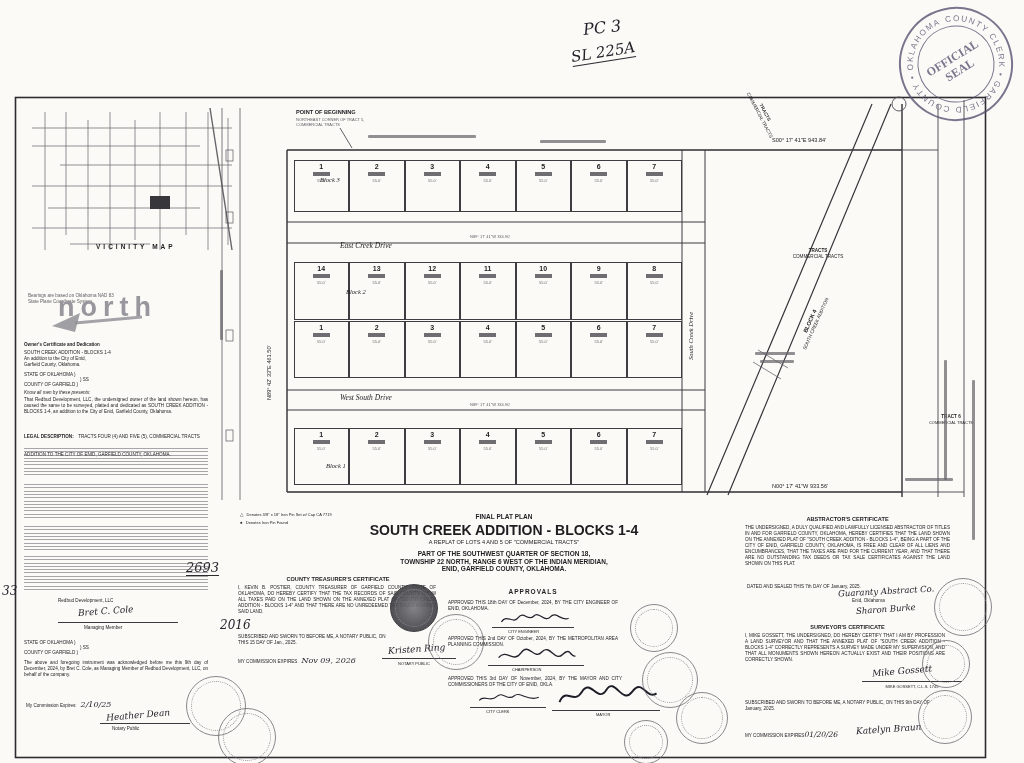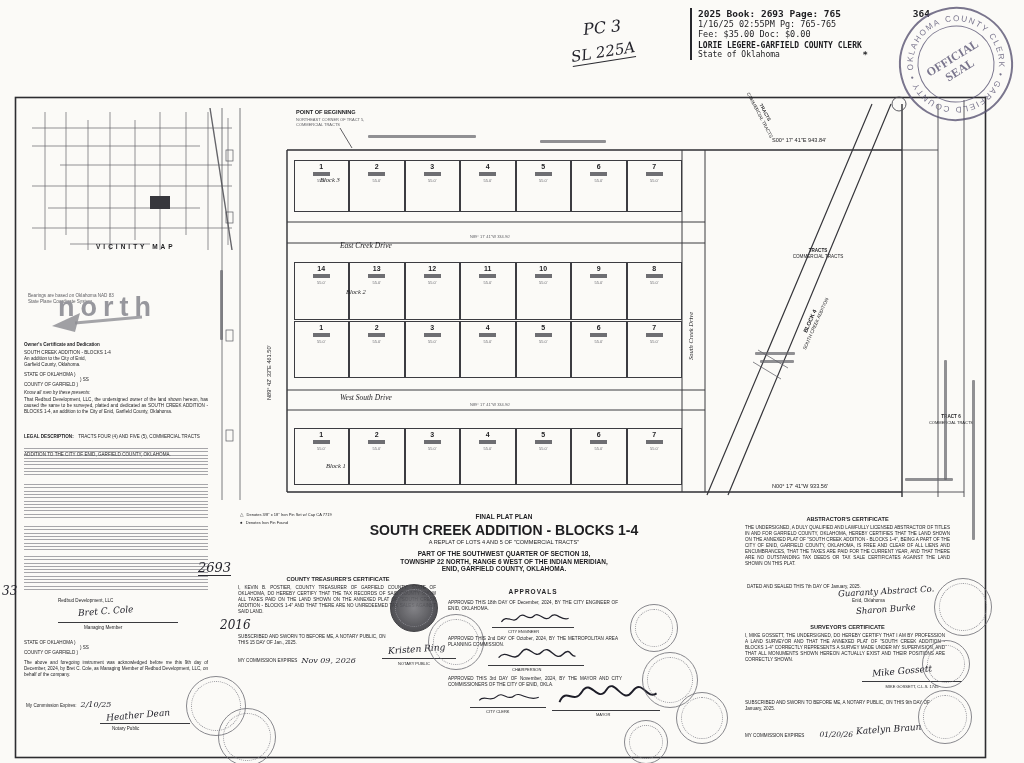--- a/index.html
+++ b/index.html
@@ -210,33 +210,20 @@
         <div class="lsm"></div>
         <div class="lot-dim">55.0'</div>
       </div>
       <div class="lot" style="left: 626.5px; top: 428px; width: 55.5px; height: 57px;">
         <div class="lot-num">7</div>
         <div class="lsm"></div>
         <div class="lot-dim">55.0'</div>
       </div>
     </div>
 
-  <div class="a" style="left:690px;top:8px;width:232px;border-left:2px solid #26262b;padding-left:6px;">
-    <div style="display:flex;justify-content:space-between;">
-      <span class="mono b" style="font-size:9.5px;">2025 Book: 2693 Page: 765</span>
-      <span class="mono b" style="font-size:9.5px;">364</span>
-    </div>
-    <div class="mono" style="font-size:8.5px;">1/16/25   02:55PM   Pg: 765-765</div>
-    <div class="mono" style="font-size:8.5px;">Fee: $35.00       Doc:  $0.00</div>
-    <div class="mono b" style="font-size:8px;margin-top:2px;">LORIE LEGERE-GARFIELD COUNTY CLERK</div>
-    <div style="display:flex;justify-content:space-between;width:170px;">
-      <span class="mono" style="font-size:8px;">State of Oklahoma</span>
-      <span class="mono b" style="font-size:9px;">*</span>
-    </div>
-  </div>
 
   <div class="a hand" style="left:583px;top:18px;font-size:16px;transform:rotate(-6deg);">PC 3</div>
   <div class="a hand" style="left:571px;top:43px;font-size:15px;transform:rotate(-9deg);border-bottom:1px solid #2a2a30;">SL 225A</div>
 
   <svg class="a" style="left:896px;top:4px;transform:rotate(-14deg);opacity:.78;" width="120" height="120" viewBox="0 0 120 120">
     <circle cx="60" cy="60" r="56" fill="none" stroke="#565170" stroke-width="2"></circle>
     <circle cx="60" cy="60" r="38" fill="none" stroke="#565170" stroke-width="1"></circle>
     <defs>
         <path id="ringpath" d="M 60,17 A 43,43 0 1 1 59.9,17"></path>
       </defs>
@@ -309,21 +296,21 @@
 
   <div class="a c" style="left:364px;top:513px;width:280px;">
     <div class="f6 b">FINAL PLAT PLAN</div>
     <div class="b" style="font-size:14px;margin-top:1px;">SOUTH CREEK ADDITION - BLOCKS 1-4</div>
     <div class="f5" style="margin-top:1px;">A REPLAT OF LOTS 4 AND 5 OF "COMMERCIAL TRACTS"</div>
     <div class="f6 b" style="margin-top:4px;">PART OF THE SOUTHWEST QUARTER OF SECTION 18,</div>
     <div class="f6 b">TOWNSHIP 22 NORTH, RANGE 6 WEST OF THE INDIAN MERIDIAN,</div>
     <div class="f6 b">ENID, GARFIELD COUNTY, OKLAHOMA.</div>
   </div>
 
-  <div class="a hand" style="left:186px;top:560px;font-size:13px;border-bottom:1px solid #2a2a30;margin-left:12px;">2693</div>
+  <div class="a hand" style="left:186px;top:560px;font-size:13px;border-bottom:1px solid #2a2a30;">2693</div>
   <div class="a hand" style="left:220px;top:618px;font-size:12px;">2016</div>
   <div class="a hand red" style="left:2px;top:584px;font-size:12px;">33</div>
 
   <div class="a f4 b" style="left:24px;top:342px;">Owner's Certificate and Dedication</div>
   <div class="a f4" style="left:24px;top:350px;">SOUTH CREEK ADDITION - BLOCKS 1-4</div>
   <div class="a f4" style="left:24px;top:356px;">An addition to the City of Enid,</div>
   <div class="a f4" style="left:24px;top:362px;">Garfield County, Oklahoma.</div>
   <div class="a f4" style="left:24px;top:372px;">STATE OF OKLAHOMA   )</div>
   <div class="a f4" style="left:80px;top:377px;">)  SS</div>
   <div class="a f4" style="left:24px;top:382px;">COUNTY OF GARFIELD  )</div>
@@ -357,21 +344,21 @@
   <div class="a f4" style="left:112px;top:726px;">Notary Public</div>
   <div class="seal" style="left:186px;top:676px;width:58px;height:58px;"></div>
   <div class="seal" style="left:218px;top:708px;width:56px;height:56px;"></div>
 
   <div class="a c f5 b" style="left:238px;top:576px;width:200px;">COUNTY TREASURER'S CERTIFICATE</div>
   <div class="a f4 j" style="left:238px;top:585px;width:198px;">I, KEVIN B. POSTIER, COUNTY TREASURER OF GARFIELD COUNTY, STATE OF OKLAHOMA, DO HEREBY CERTIFY THAT THE TAX RECORDS OF SAID COUNTY SHOW ALL TAXES PAID ON THE LAND SHOWN ON THE ANNEXED PLAT OF "SOUTH CREEK ADDITION - BLOCKS 1-4" AND THAT THERE ARE NO UNREDEEMED TAX SALES AGAINST SAID LAND.</div>
   <div class="a f4" style="left:238px;top:634px;width:150px;">SUBSCRIBED AND SWORN TO BEFORE ME, A NOTARY PUBLIC, ON THIS 15 DAY OF Jan., 2025.</div>
   <div class="a hand" style="left:388px;top:644px;font-size:9px;transform:rotate(-4deg);">Kristen Ring</div>
   <div class="rule" style="left:382px;top:658px;width:74px;"></div>
   <div class="a f3" style="left:398px;top:661px;">NOTARY PUBLIC</div>
-  <div class="a" style="left:238px;top:656px;display:flex;gap:4px;align-items:center;">
+  <div class="a" style="left:238px;top:656px;display:flex;gap:4px;align-items:flex-end;">
     <span class="f4">MY COMMISSION EXPIRES</span>
     <span class="hand" style="font-size:8px;">Nov 09, 2026</span>
   </div>
   <div class="seal dark" style="left:390px;top:584px;width:46px;height:46px;"></div>
   <div class="seal" style="left:428px;top:614px;width:54px;height:54px;"></div>
 
   <div class="a c f6 b" style="left:448px;top:588px;width:170px;letter-spacing:1px;">APPROVALS</div>
   <div class="a f4 j" style="left:448px;top:600px;width:170px;">APPROVED THIS 18th DAY OF December, 2024, BY THE CITY ENGINEER OF ENID, OKLAHOMA.</div>
   <svg class="sig" style="left:500px;top:612px;" width="70" height="14" viewBox="0 0 100 20">
     <path d="M2 14 C 10 2, 18 18, 26 8 S 40 14, 48 6 S 64 16, 72 7 S 88 14, 98 9" stroke="#23232d" fill="none" stroke-width="1.8"></path>
@@ -410,21 +397,21 @@
   <div class="a f4" style="left:852px;top:598px;">Enid, Oklahoma</div>
   <div class="a hand" style="left:856px;top:604px;font-size:8.5px;transform:rotate(-4deg);">Sharon Burke</div>
   <div class="seal" style="left:934px;top:578px;width:56px;height:56px;"></div>
 
   <div class="a c f5 b" style="left:745px;top:624px;width:205px;">SURVEYOR'S CERTIFICATE</div>
   <div class="a f4 j" style="left:745px;top:633px;width:200px;">I, MIKE GOSSETT, THE UNDERSIGNED, DO HEREBY CERTIFY THAT I AM BY PROFESSION A LAND SURVEYOR AND THAT THE ANNEXED PLAT OF "SOUTH CREEK ADDITION - BLOCKS 1-4" CORRECTLY REPRESENTS A SURVEY MADE UNDER MY SUPERVISION, AND THAT ALL MONUMENTS SHOWN HEREON ACTUALLY EXIST AND THEIR POSITIONS ARE CORRECTLY SHOWN.</div>
   <div class="a hand" style="left:872px;top:666px;font-size:9px;transform:rotate(-5deg);">Mike Gossett</div>
   <div class="rule" style="left:862px;top:681px;width:100px;"></div>
   <div class="a f3 c" style="left:862px;top:684px;width:100px;">MIKE GOSSETT, C.L.S. 1745</div>
   <div class="a f4" style="left:745px;top:700px;width:190px;">SUBSCRIBED AND SWORN TO BEFORE ME, A NOTARY PUBLIC, ON THIS 9th DAY OF January, 2025.</div>
-  <div class="a" style="left:745px;top:730px;display:flex;gap:15px;align-items:baseline;">
+  <div class="a" style="left:745px;top:730px;display:flex;gap:0;align-items:baseline;">
     <span class="f4">MY COMMISSION EXPIRES</span>
     <span class="hand" style="font-size:7.5px;">01/20/26</span>
   </div>
   <div class="a hand" style="left:856px;top:724px;font-size:9px;transform:rotate(-4deg);">Katelyn Braun</div>
   <div class="seal" style="left:922px;top:640px;width:46px;height:46px;"></div>
   <div class="seal" style="left:918px;top:690px;width:52px;height:52px;"></div>
 
 </div>
 
 </body></html>

